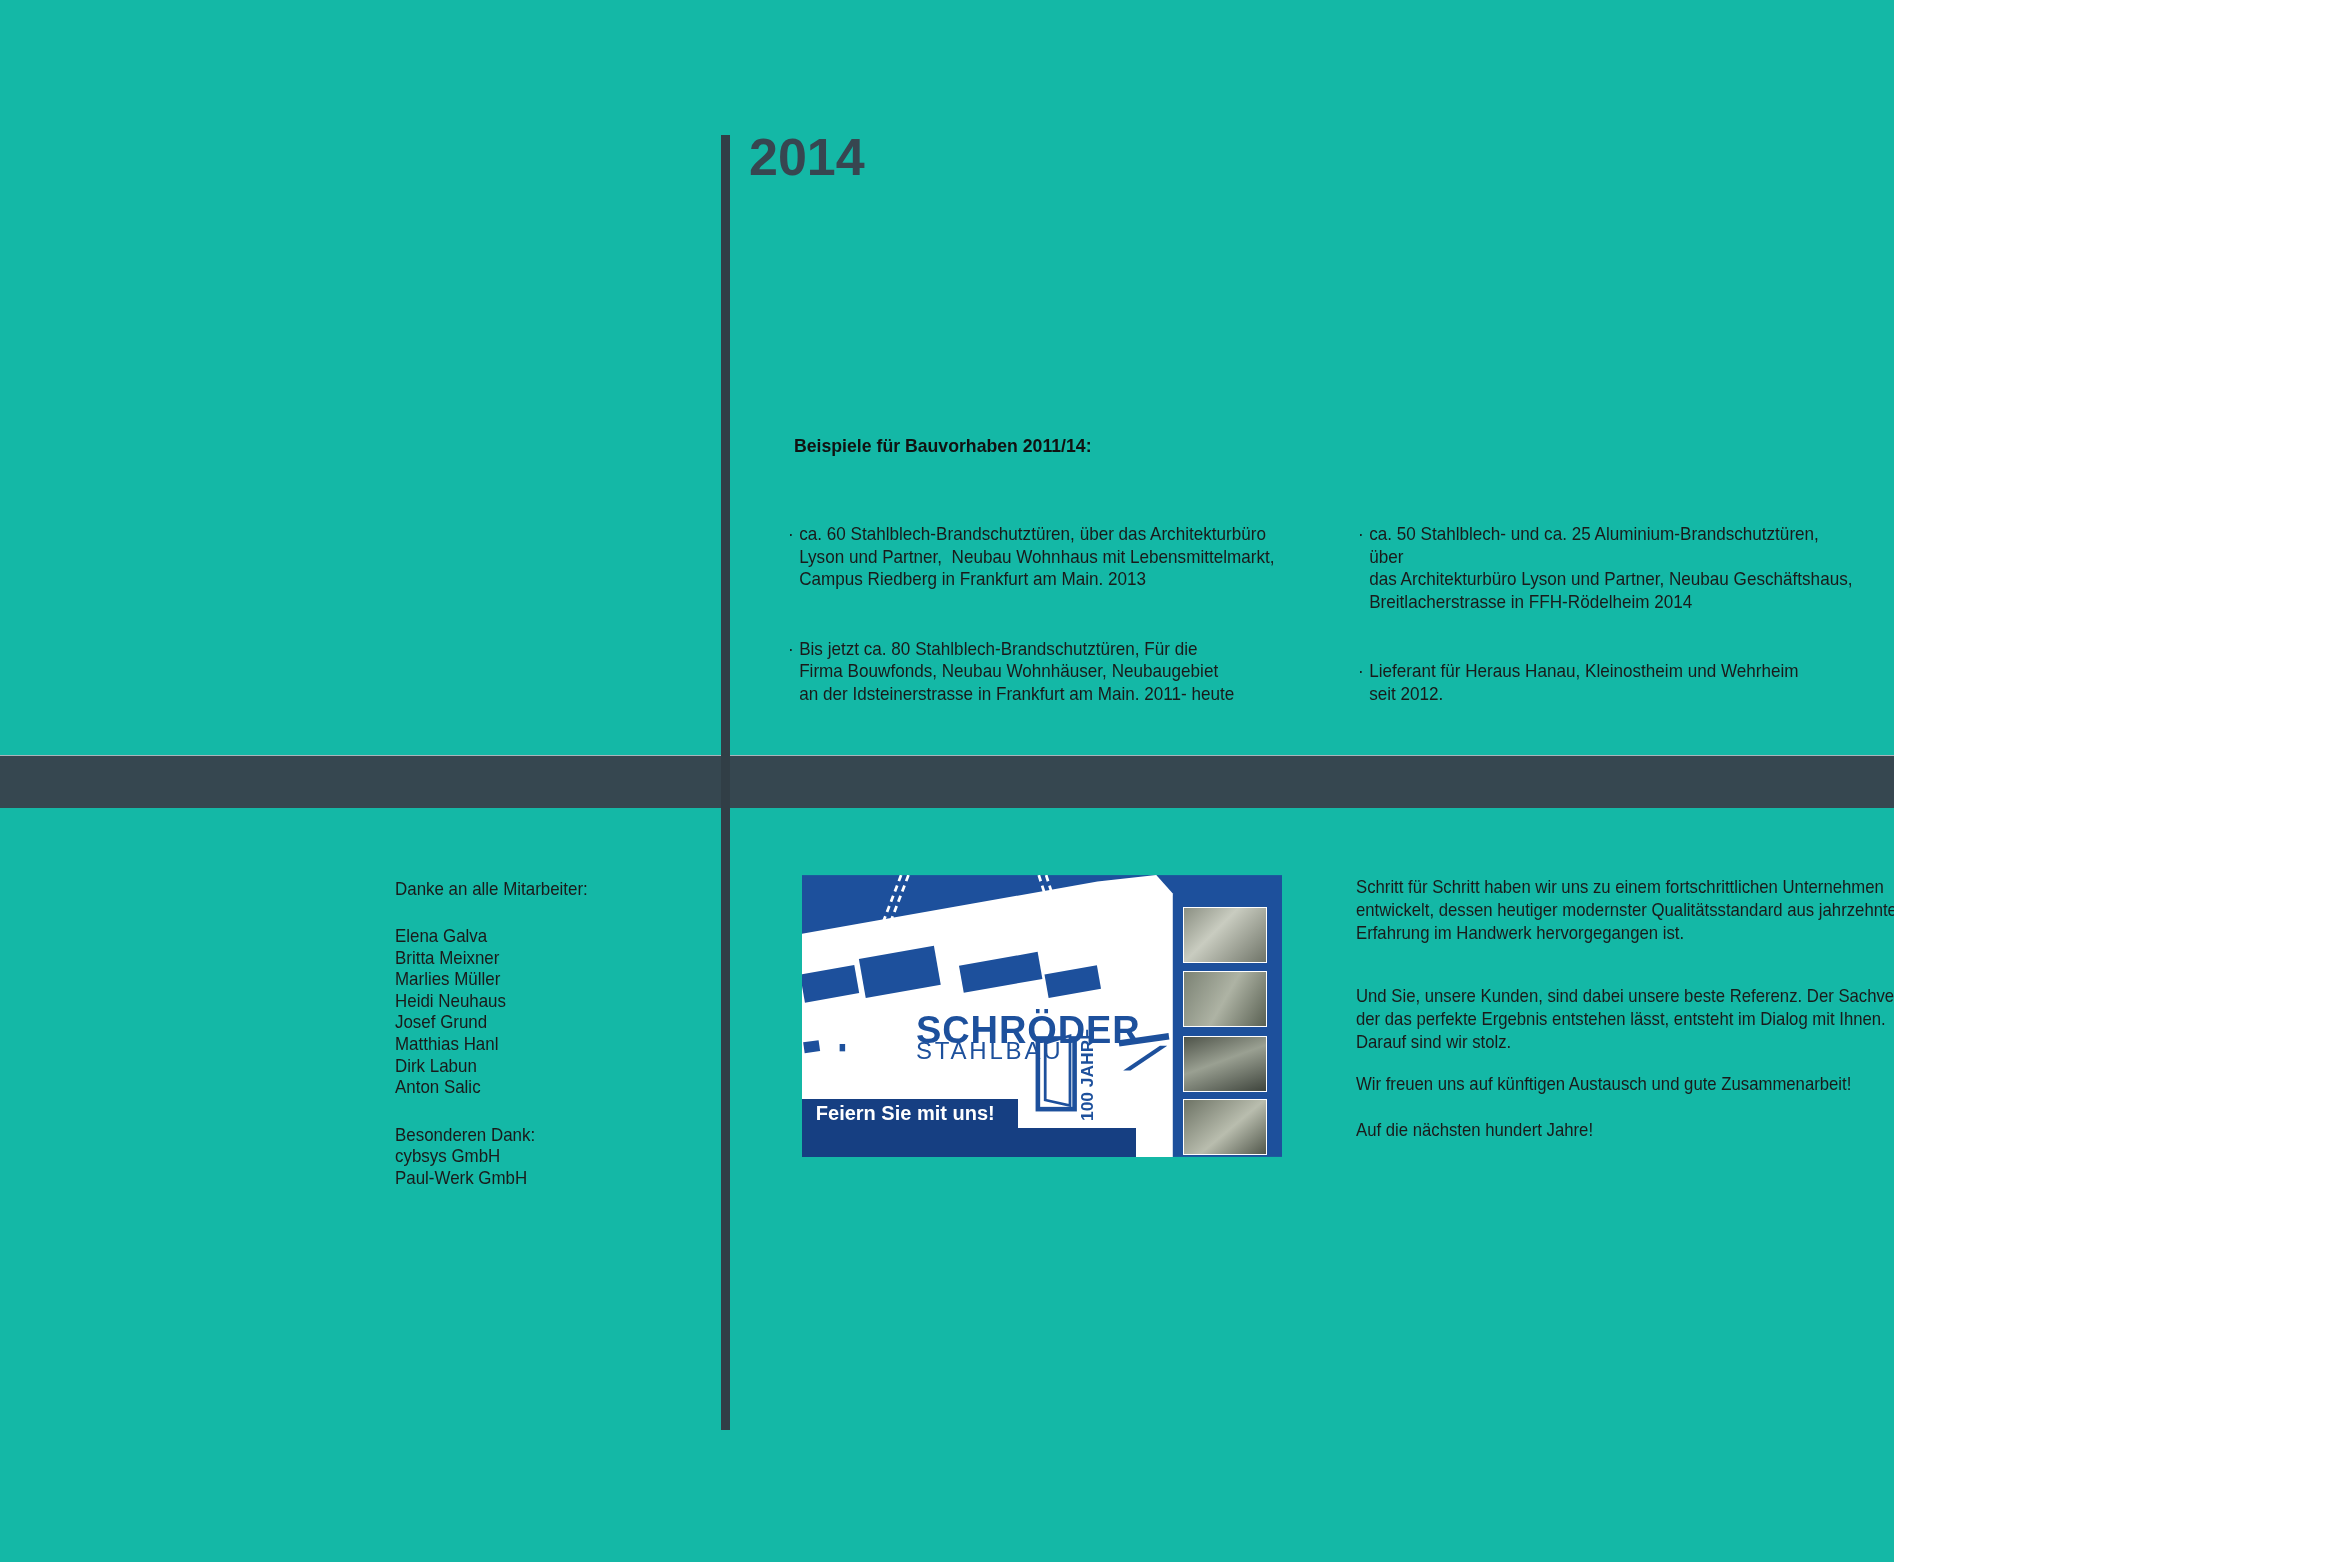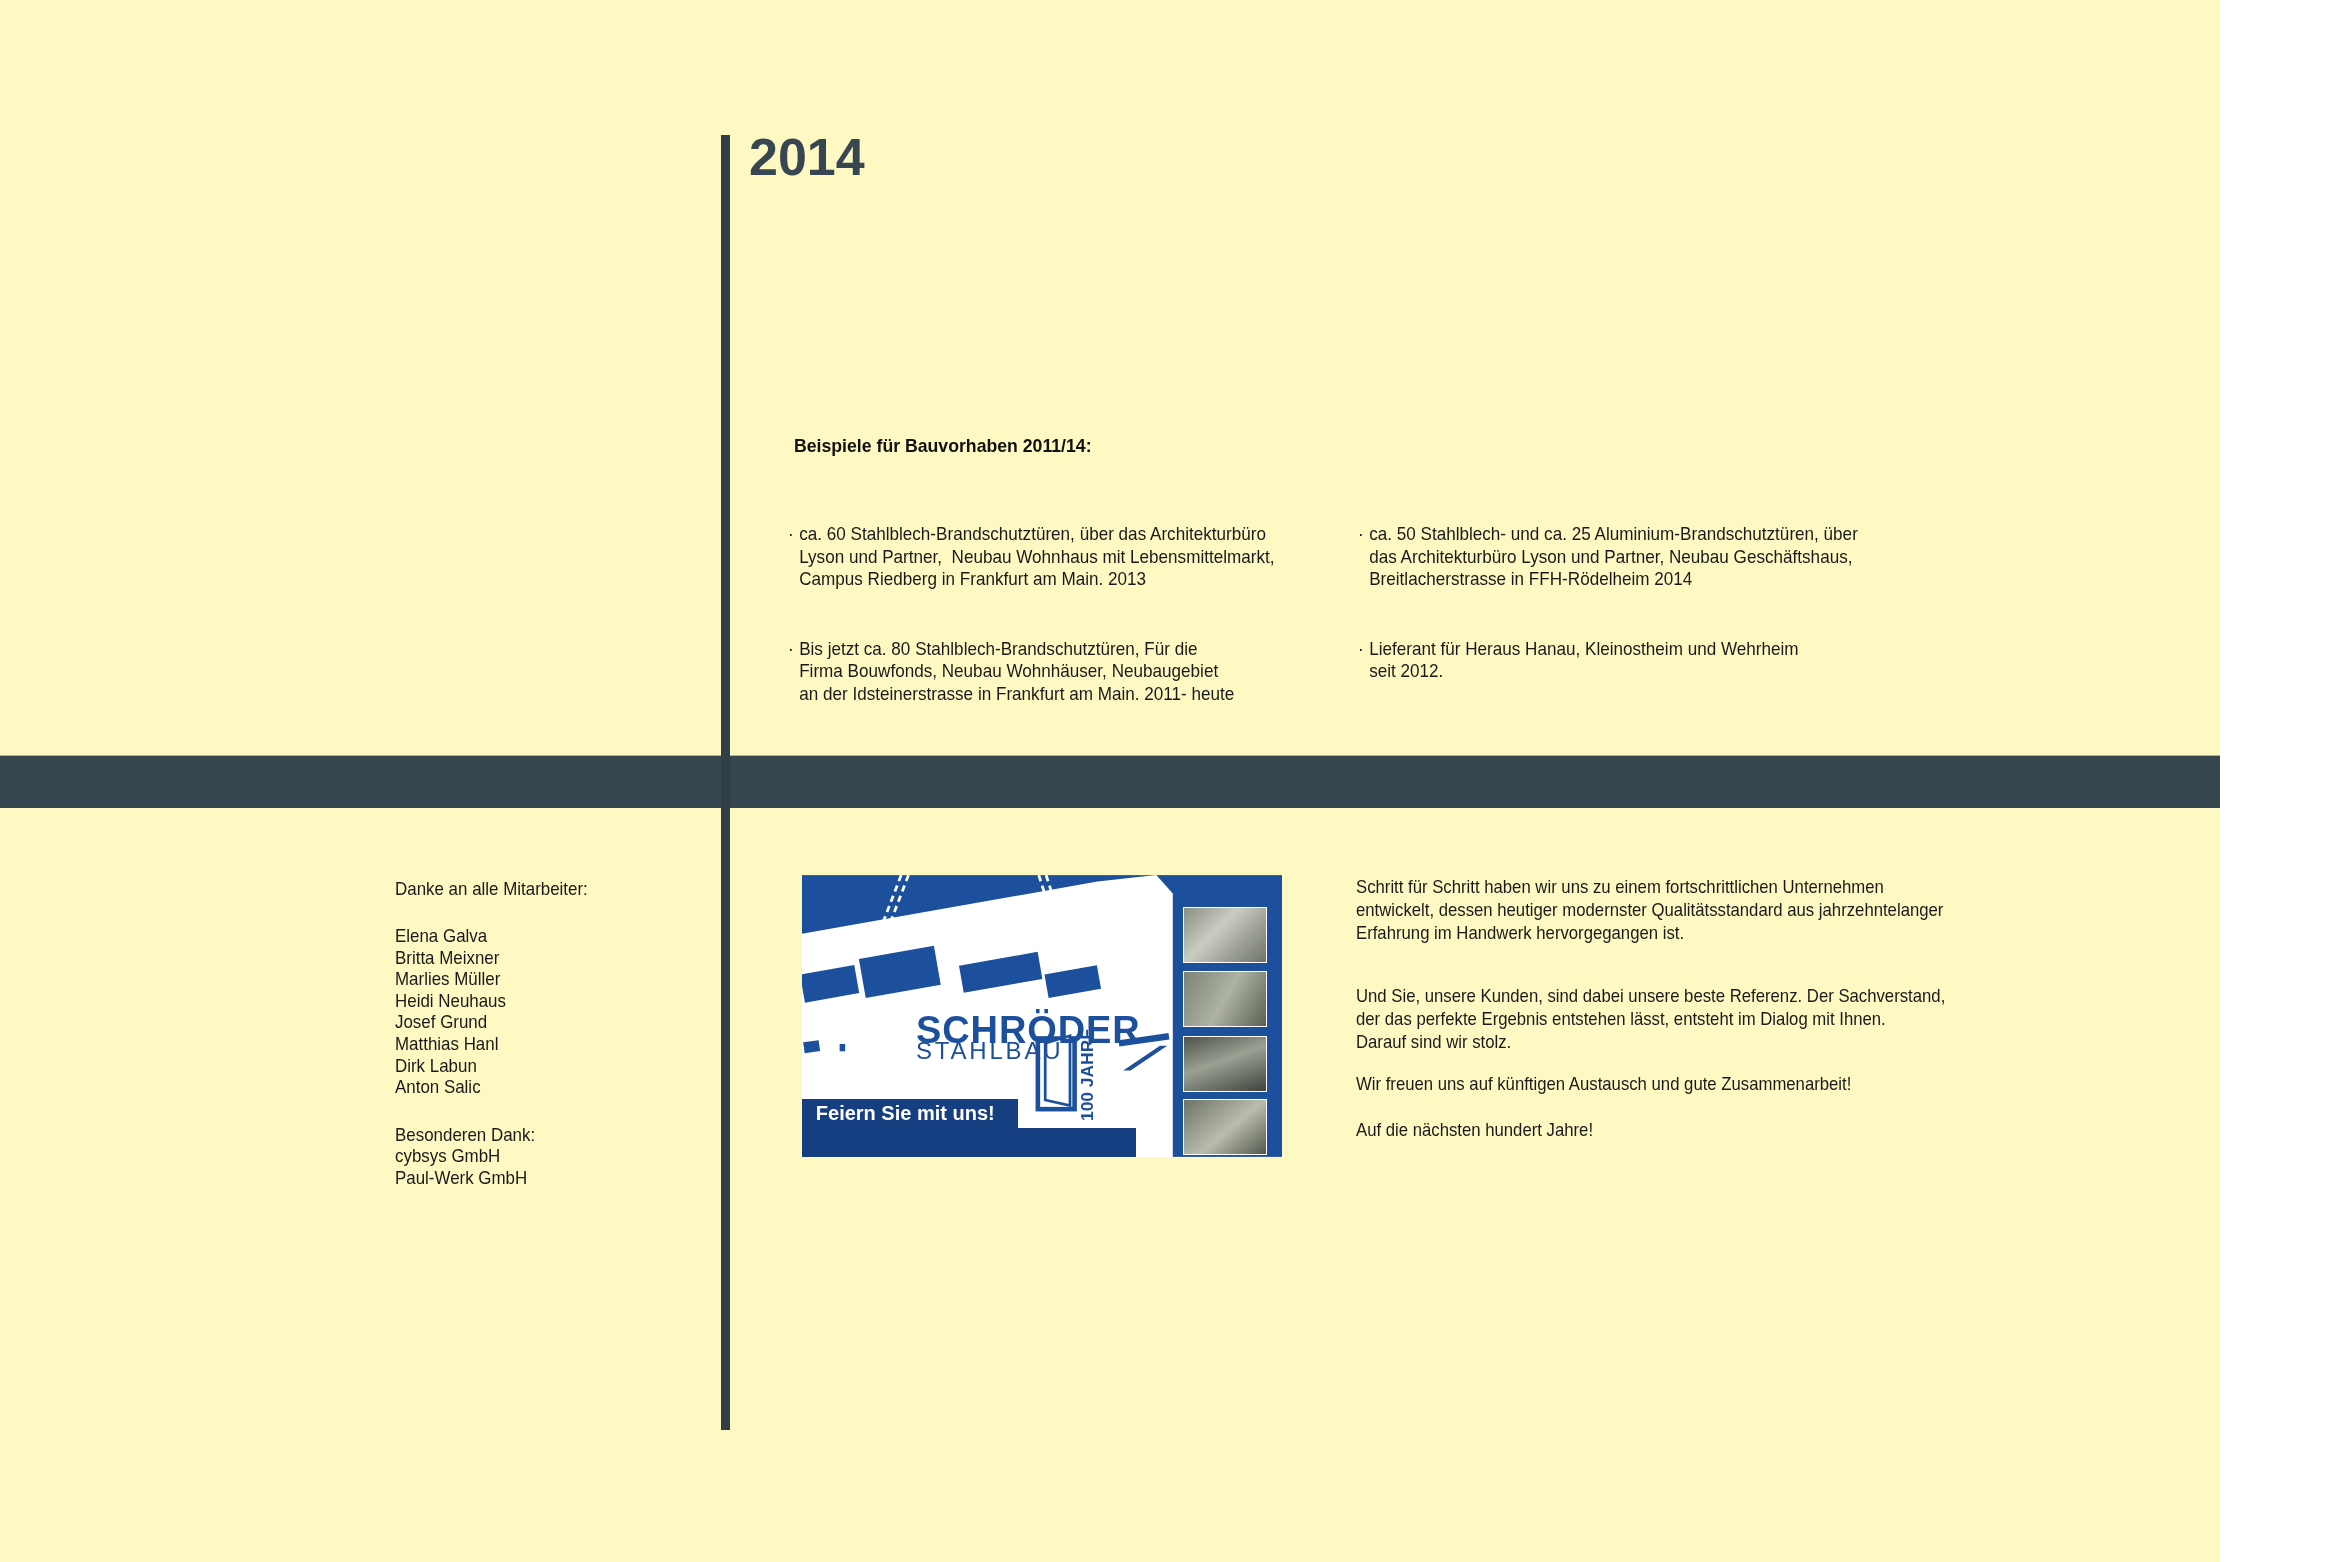--- a/index.html
+++ b/index.html
@@ -1,17 +1,17 @@
 <!DOCTYPE html>
 <html style="font-size:14.7px"><head>
 <meta charset="utf-8">
 <style>
   html,body{margin:0;padding:0;background:#ffffff;}
   body{font-family:"Liberation Sans", sans-serif;}
-  .page{position:relative;width:2220px;height:1562px;background:#fef9c3;overflow:hidden;}
+  .page{position:relative;width:1894px;height:1562px;background:#14b8a6;overflow:hidden;}
 
   
   .vline{position:absolute;left:721px;top:135px;width:9.2px;height:1295px;background:#313e46;z-index:3;}
   .hbar{position:absolute;left:0;top:755px;width:2343px;height:52px;background:#364750;border-top:1.8px solid #a9b4ba;z-index:2;}
 
   .year{position:absolute;left:749px;top:127px;font-size:52px;font-weight:bold;color:#374650;letter-spacing:0px;z-index:4;}
 
   .section-title{position:absolute;left:794px;top:435px;font-size:19px;font-weight:bold;color:#111111;transform:scaleX(0.93);transform-origin:left top;white-space:pre;}
 
   .bullet-col{position:absolute;top:523px;transform:scaleX(0.93);transform-origin:left top;color:#1a1a1a;}

